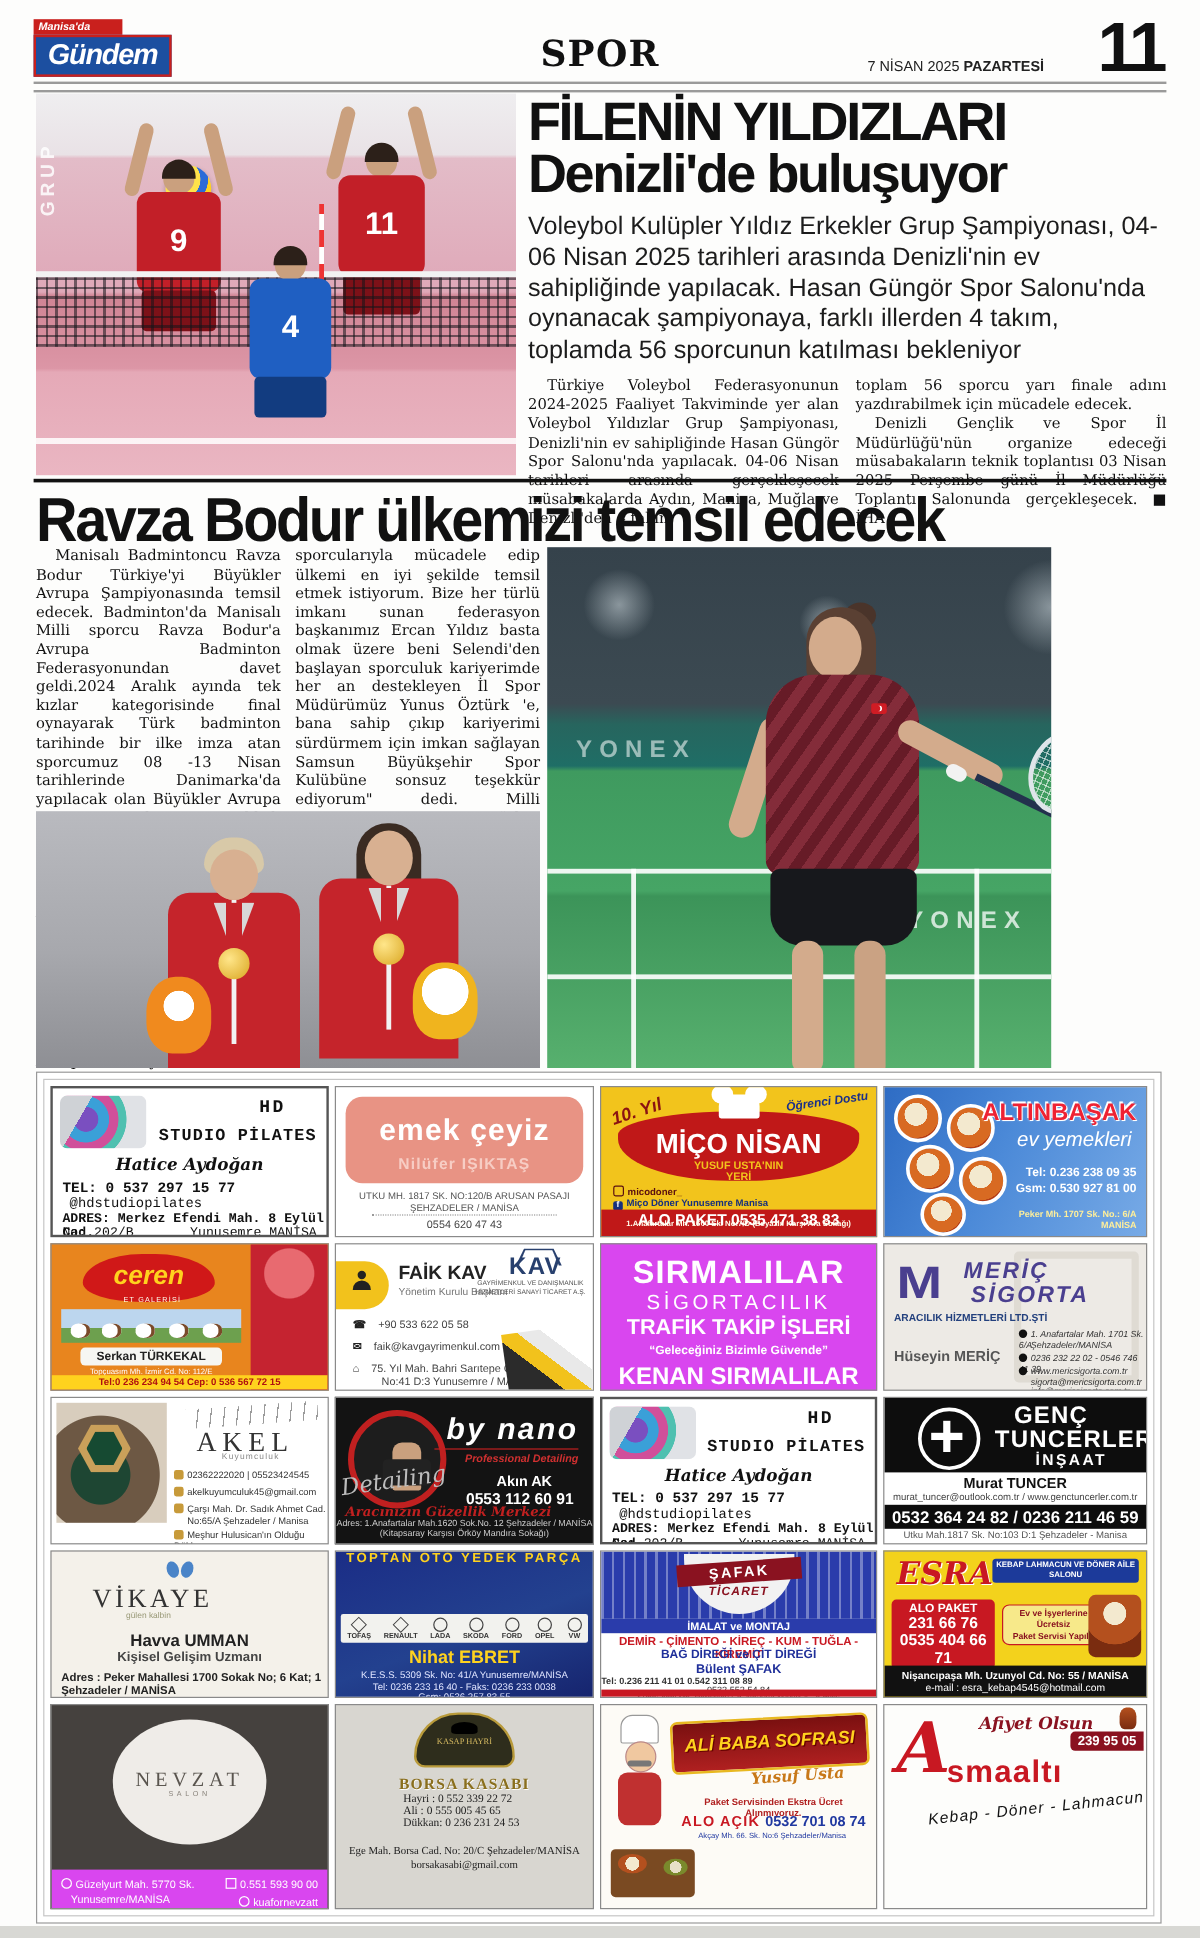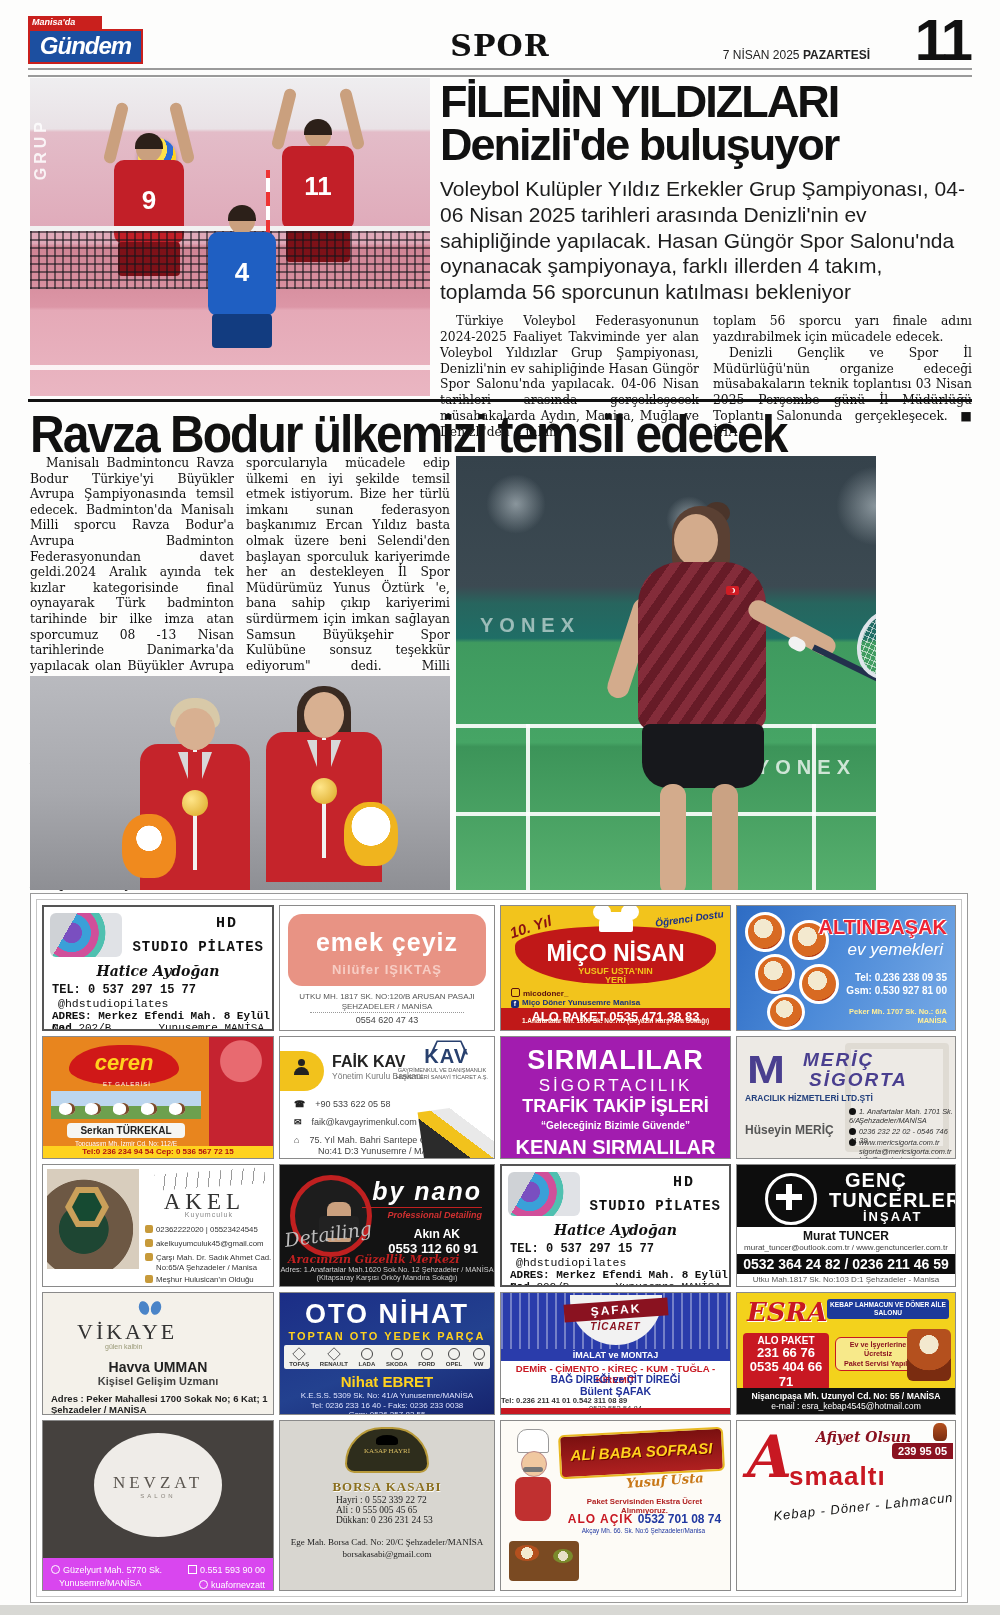--- a/index.html
+++ b/index.html
@@ -181,21 +181,21 @@
   .kav-role{position:absolute;left:52px;top:34px;font-size:8.5px;color:#777;}
   .kav-logo{position:absolute;right:26px;top:8px;font-size:20px;font-weight:bold;color:#28406e;letter-spacing:1px;}
   .kav-roof{position:absolute;right:30px;top:2px;width:26px;height:12px;border:2px solid #28406e;border-bottom:none;
       transform:perspective(10px) rotateX(18deg);}
   .kav-sub{position:absolute;right:6px;top:30px;width:92px;font-size:5.6px;color:#555;text-align:center;line-height:1.3;}
   .kav-row{position:absolute;left:14px;font-size:9px;color:#444;}
   .kav-row .g{color:#222;margin-right:10px;font-weight:bold;}
   .kav-deco{position:absolute;right:-18px;bottom:-18px;width:90px;height:70px;background:
       linear-gradient(45deg,#2b2b2b 0 40%,#f2c21c 40% 52%,#e9e9e9 52% 64%,transparent 64%);transform:rotate(-8deg);}
   
-  .sir-card{background:#a21caf;color:#fff;text-align:center;}
+  .sir-card{background:#d946ef;color:#fff;text-align:center;}
   .sir-l1{margin-top:8px;font-size:27px;font-weight:bold;letter-spacing:1px;}
   .sir-l2{font-size:17px;letter-spacing:3px;margin-top:0;}
   .sir-l3{font-size:18px;font-weight:bold;letter-spacing:0;}
   .sir-l4{font-size:10px;font-weight:bold;margin-top:3px;}
   .sir-l5{font-size:20px;font-weight:bold;margin-top:5px;}
   
   .meric-card{background:#edeae5;}
   .meric-wm{position:absolute;right:6px;top:6px;bottom:6px;width:92px;border:6px solid #d8d4cc;border-radius:4px;opacity:.7;}
   .meric-m{position:absolute;left:10px;top:12px;font-size:38px;font-weight:bold;color:#4a3f8f;
       font-family:"Liberation Sans",sans-serif;transform:scaleX(1.2);transform-origin:left;}
@@ -659,21 +659,20 @@
         <div class="vik-t">VİKAYE</div>
         <div class="vik-s">gülen kalbin</div>
         <div class="vik-owner">Havva UMMAN</div>
         <div class="vik-role">Kişisel Gelişim Uzmanı</div>
         <div class="vik-a1">Adres : Peker Mahallesi 1700 Sokak No; 6 Kat; 1</div>
         <div class="vik-a2">Şehzadeler / MANİSA</div>
 
       </div>
 
       <div class="card oto-card">
-        <div class="oto-t">OTO NİHAT</div>
         <div class="oto-s">TOPTAN OTO YEDEK PARÇA</div>
         <div class="oto-brands">
           <div class="oto-brand">
               <div class="oto-glyph d"></div>
               <span>TOFAŞ</span>
             </div>
           <div class="oto-brand">
               <div class="oto-glyph d"></div>
               <span>RENAULT</span>
             </div>

